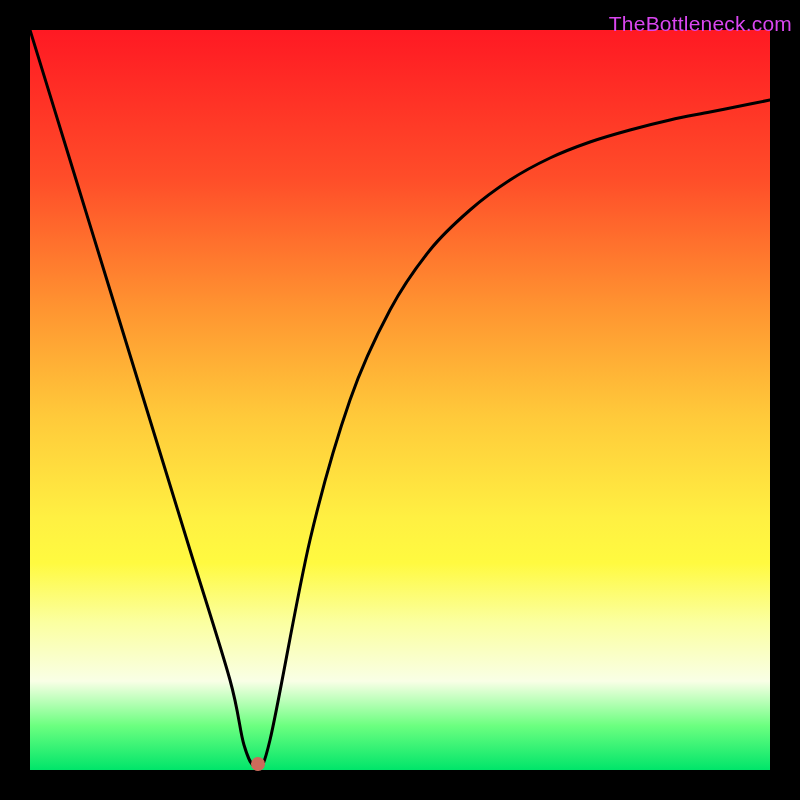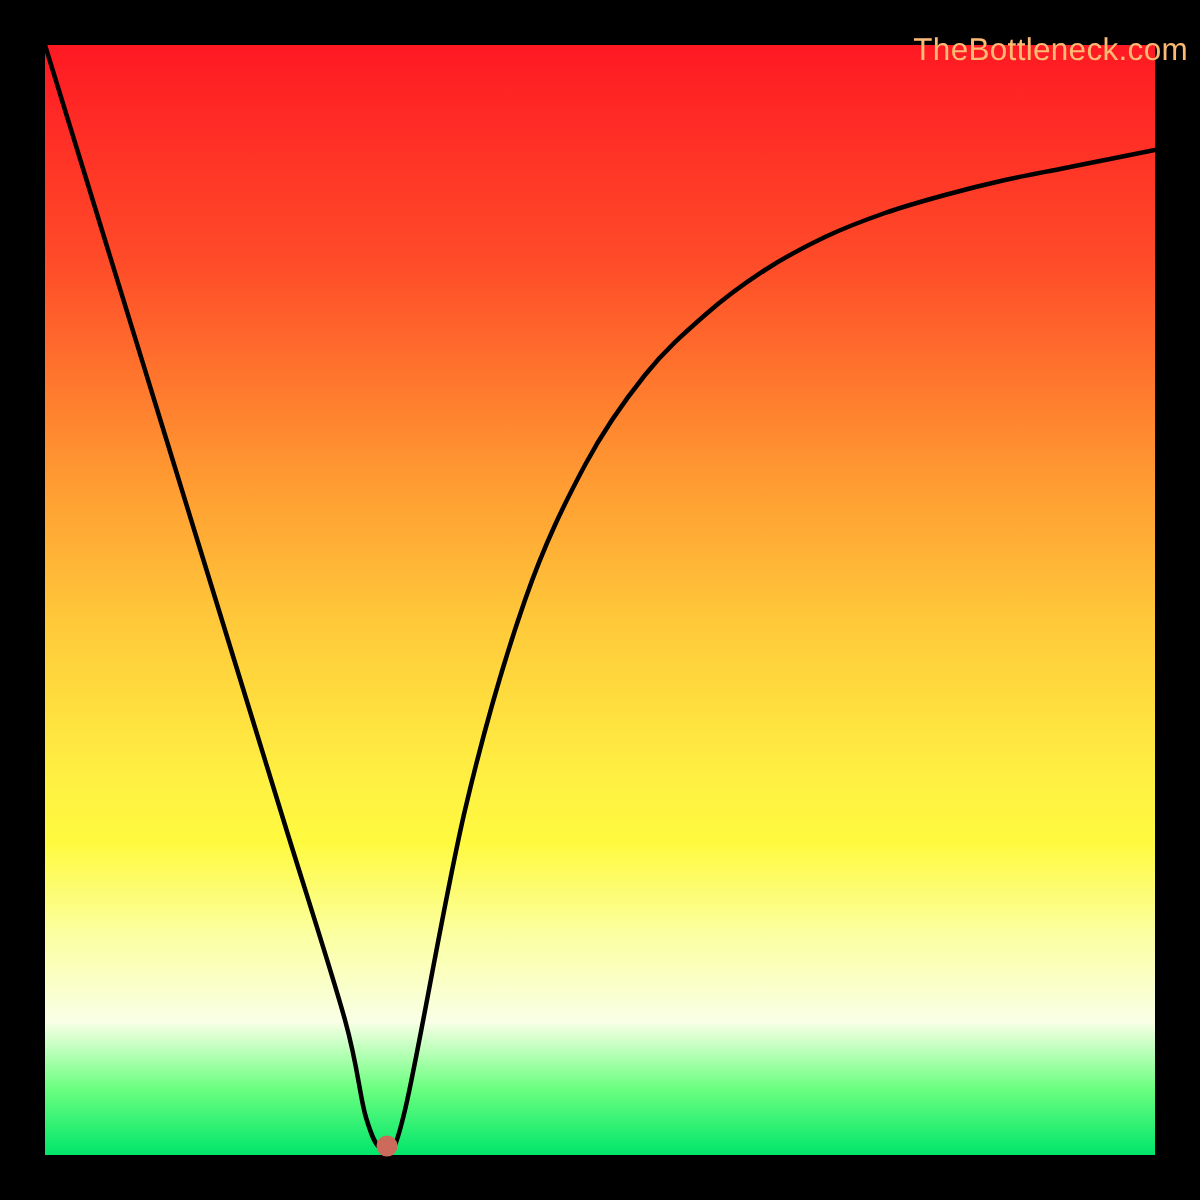--- a/index.html
+++ b/index.html
@@ -31,24 +31,24 @@
       #fff042 66%,
       #fffa40 72%,
       #fbffa0 80%,
       #f9ffe6 88%,
       #6cff80 94%,
       #00e56a 100%
     );
   }
   .watermark {
     position: absolute;
-    top: 22px;
+    top: 12px;
     right: 8px;
     font-size: 21px;
-    color: #fdba74;
+    color: #d946ef;
     letter-spacing: 0.2px;
     z-index: 5;
     font-weight: 500;
   }
   svg.curve {
     position: absolute;
     left: 0; top: 0;
     width: 740px;
     height: 740px;
   }

